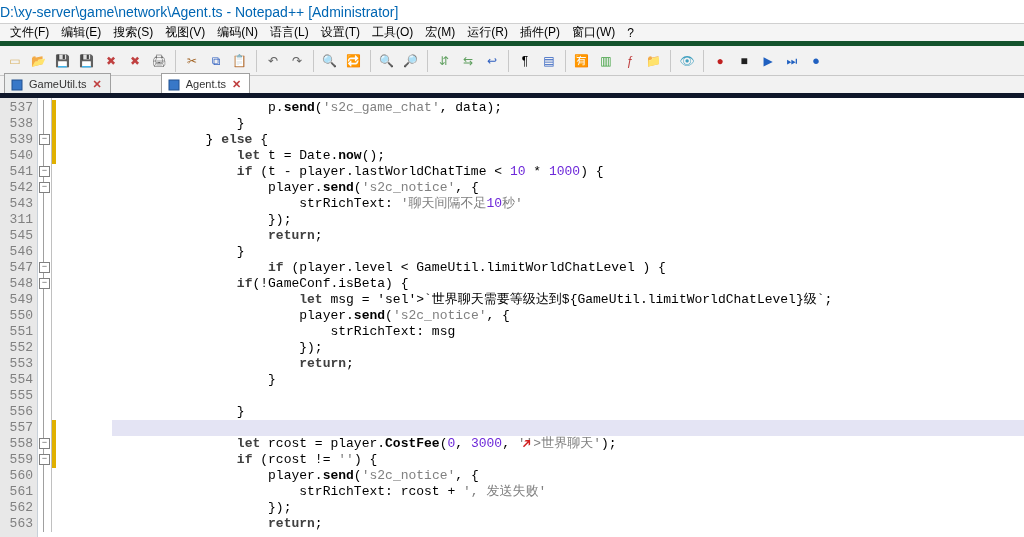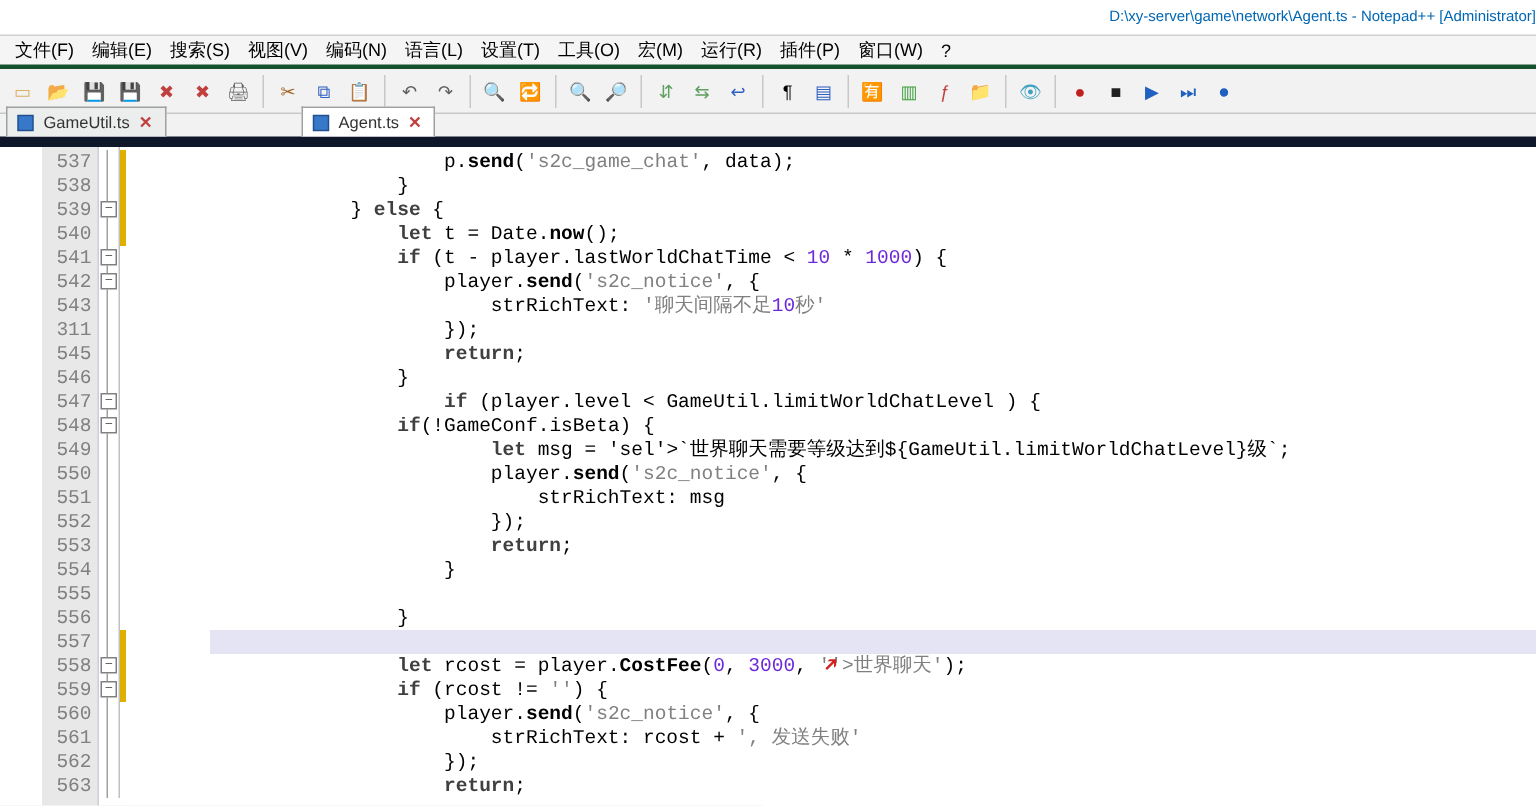--- a/index.html
+++ b/index.html
@@ -1,28 +1,28 @@
 <!DOCTYPE html>
 <html><head>
 <meta charset="utf-8">
 <style>
   * { margin:0; padding:0; box-sizing:border-box; }
   html,body { width:1024px; height:537px; font-family:"Microsoft YaHei","SimSun",sans-serif; background:#f0f0f0; overflow:hidden; font-size:12px; }
-  .titlebar { background:#fff; height:24px; line-height:24px; text-align:right; color:#0066b3; font-size:10px; border-bottom:1px solid #d0d0d0;}
-  .menubar { background:#f5f5f5; height:22px; border-bottom:3px solid #14532d; display:flex; align-items:center; padding:0 4px; color:#000;}
+  .titlebar { background:#fff; height:24px; line-height:24px; text-align:left; color:#0066b3; font-size:14px; border-bottom:1px solid #d0d0d0;}
+  .menubar { background:#f5f5f5; height:22px; border-bottom:5px solid #14532d; display:flex; align-items:center; padding:0 4px; color:#000;}
   .menubar span { padding:0 6px; cursor:default;}
   .toolbar { background:#f2f2f2; height:30px; border-bottom:1px solid #c8c8c8; display:flex; align-items:center; padding:0 4px; gap:2px; flex-wrap:nowrap;}
   .toolbar .sep { width:1px; height:22px; background:#c8c8c8; margin:0 3px;}
   .toolbar .btn { width:22px; height:22px; display:inline-flex; align-items:center; justify-content:center; border:1px solid transparent; border-radius:2px; cursor:default;}
-  .tabbar { background:#f2f2f2; height:22px; border-bottom:7px solid #0f172a; display:flex; align-items:flex-end; padding-left:4px;gap:40px;}
+  .tabbar { background:#f2f2f2; height:22px; border-bottom:5px solid #0f172a; display:flex; align-items:flex-end; padding-left:4px;}
   .tab { height:20px; line-height:20px; padding:0 8px 0 24px; position:relative; font-size:11px; border:1px solid #a0a0a0; border-bottom:none; background:#eceeee; margin-right:2px; color:#333;}
   .tab.active { background:#fff;margin-left:48px;}
   .tab .dot { position:absolute; left:6px; top:3px; width:12px; height:12px; }
   .tab .close { color:#c04040; margin-left:6px; font-weight:bold;}
-  .editor { position:relative; background:#fff; height:439px; display:flex; font-family:Consolas,"Courier New",monospace; font-size:13px; line-height:16px;padding-left:28px;}
+  .editor { position:relative; background:#fff; height:439px; display:flex; font-family:Consolas,"Courier New",monospace; font-size:13px; line-height:16px;}
   .gutter-ln { width:38px; background:#e8e8e8; color:#808080; text-align:right; padding:2px 4px 0 0; border-right:1px solid #c8d0d8;}
   .gutter-fold { width:14px; background:#fff; border-right:1px solid #c0c0c0; position:relative;}
   .fold-mark { position:absolute; left:1px; width:11px; height:11px; border:1px solid #808080; background:#fff; font-size:9px; line-height:9px; text-align:center; color:#606060;}
   .changebar { width:4px; background:#fff; position:relative;}
   .changebar .strip { position:absolute; left:0; width:4px; background:#e0b000;}
   .margin { width:56px; background:#fff;}
   .code { position:relative; flex:1; background:#fff; padding-top:2px;}
   .line { height:16px; white-space:pre; }
   .ln { height:16px;}
   .hl-line { position:absolute; left:0; right:0; height:16px; background:#e4e4f4;}

